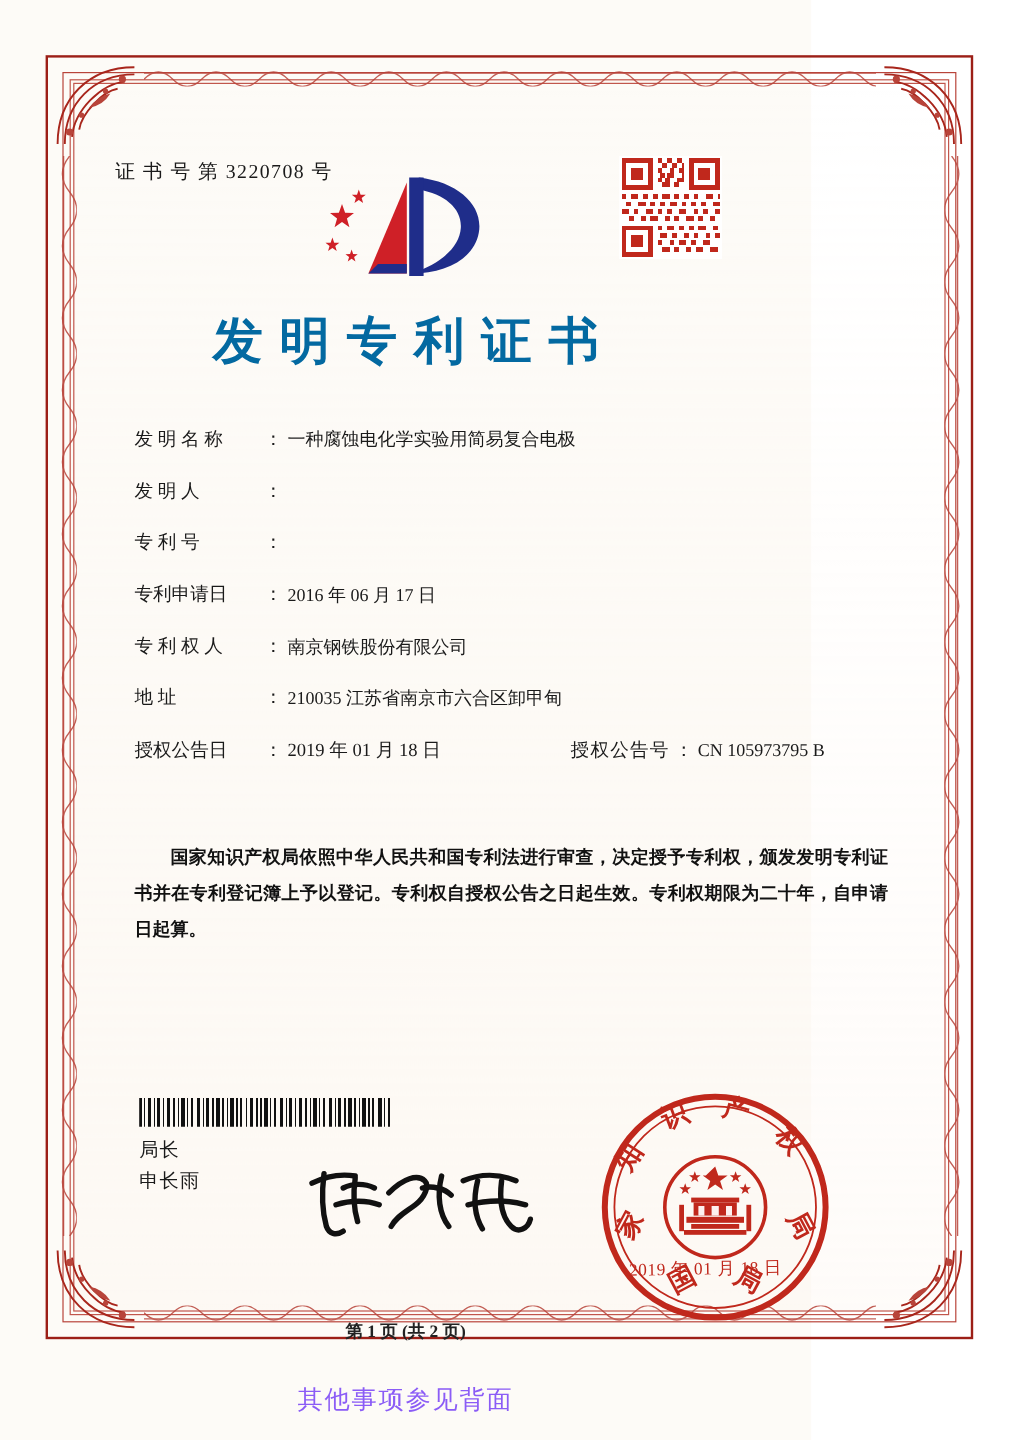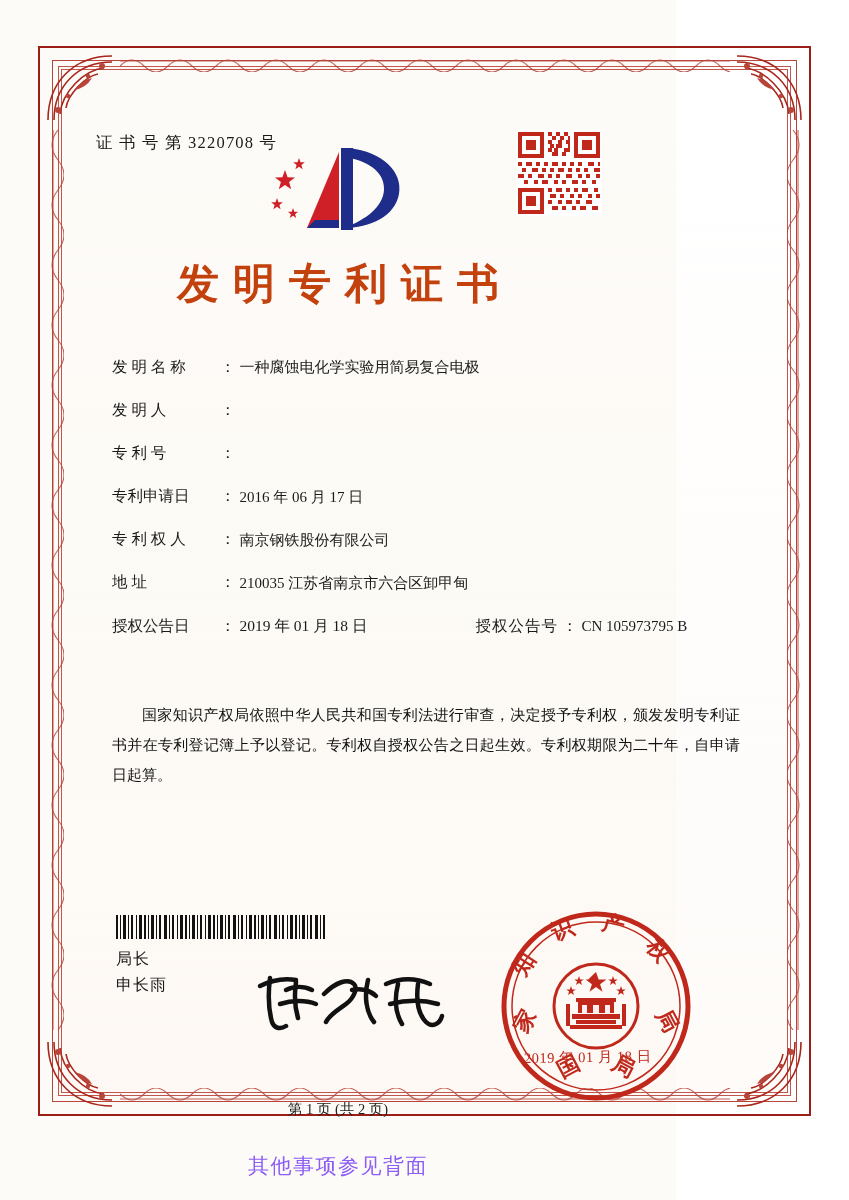--- a/index.html
+++ b/index.html
@@ -99,21 +99,21 @@
   }
 
   .title {
     position: absolute;
     left: 0; right: 0; top: 256px;
     text-align: center;
     font-size: 42px;
     font-weight: bold;
     letter-spacing: 14px;
     text-indent: 14px;
-    color: #c2410c;
+    color: #0369a1;
     font-family: "DejaVu Serif", "Liberation Serif", serif;
   }
 
   
   .fields {
     position: absolute;
     left: 112px; top: 358px;
     width: 630px;
   }
   .row {
@@ -148,20 +148,21 @@
 
   
   .paras {
     position: absolute;
     left: 112px; top: 700px;
     width: 628px;
     font-size: 15px;
     line-height: 30px;
     text-align: justify;
     color: #111;
+    font-weight: bold;
   }
   .paras p {
     margin: 0;
     text-indent: 2em;
   }
 
   
   .barcode {
     position: absolute;
     left: 116px; top: 915px;
@@ -198,20 +199,21 @@
     transform: rotate(-1deg);
   }
 
   
   .page-num {
     position: absolute;
     left: 0; right: 0; top: 1100px;
     text-align: center;
     font-size: 14.5px;
     color: #222;
+    font-weight: bold;
   }
   .footnote {
     position: absolute;
     left: 0; right: 0; top: 1152px;
     text-align: center;
     font-size: 21px;
     color: #8b5cf6;
     letter-spacing: 1.5px;
     font-family: Liberation Mono, monospace;
   }

